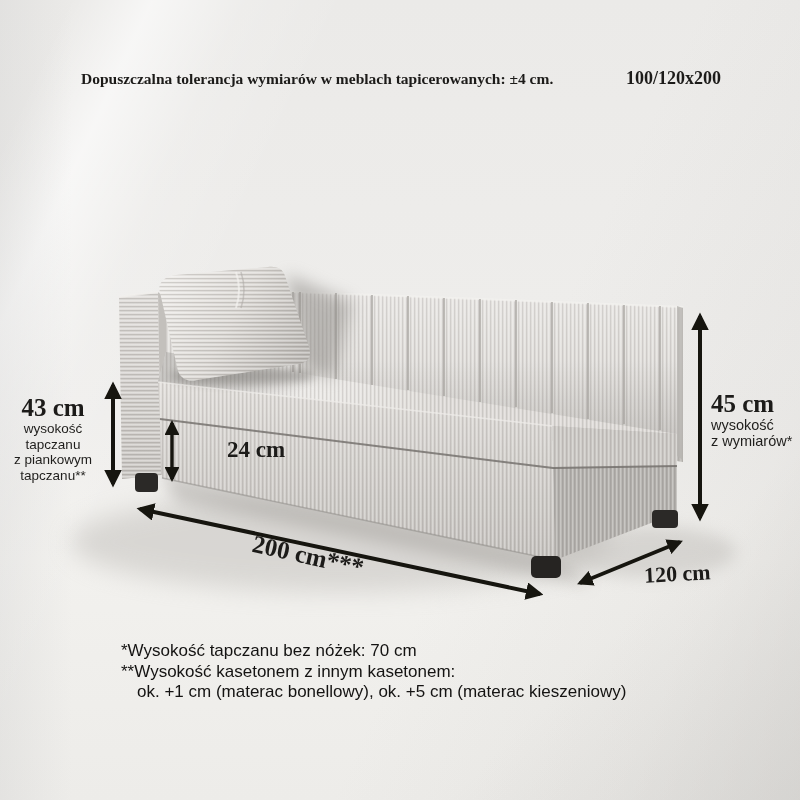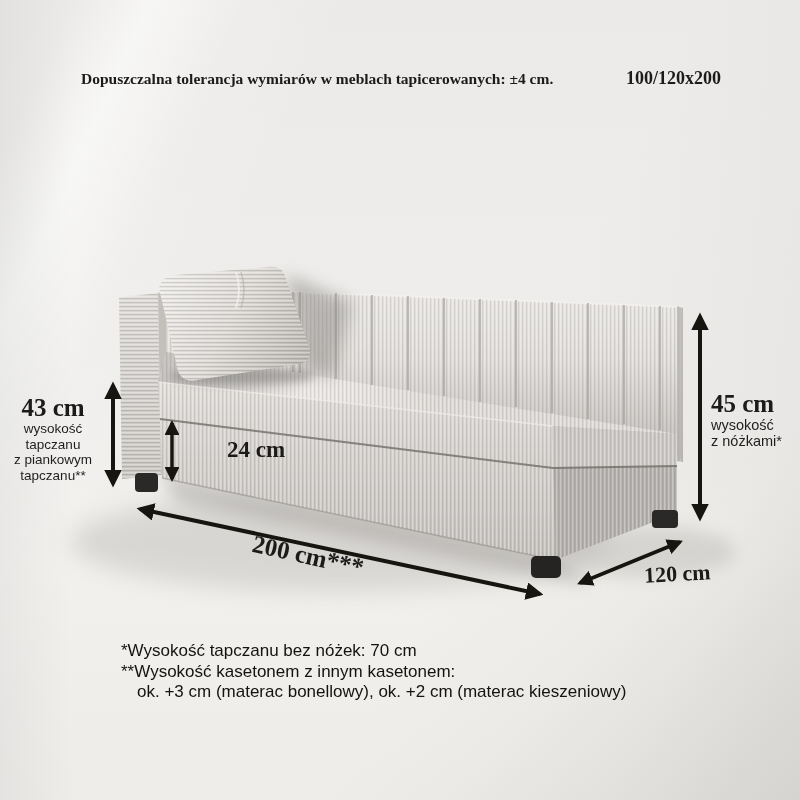--- a/index.html
+++ b/index.html
@@ -203,26 +203,26 @@
     <div class="dim-desc">tapczanu</div>
     <div class="dim-desc">z piankowym</div>
     <div class="dim-desc">tapczanu**</div>
   </div>
 
   <div class="dim-24">24 cm</div>
 
   <div class="dim-right">
     <div class="dim-value">45 cm</div>
     <div class="dim-desc">wysokość</div>
-    <div class="dim-desc">z nóżkami*</div>
+    <div class="dim-desc">z wymiarów*</div>
   </div>
 
   <div class="dim-200">200 cm***</div>
 
   <div class="dim-120">120 cm</div>
 
   <div class="footnotes">
     <div>*Wysokość tapczanu bez nóżek: 70 cm</div>
     <div>**Wysokość kasetonem z innym kasetonem:</div>
-    <div class="indent">ok. +3 cm (materac bonellowy), ok. +2 cm (materac kieszeniowy)</div>
+    <div class="indent">ok. +1 cm (materac bonellowy), ok. +5 cm (materac kieszeniowy)</div>
   </div>
 
 </div>
 
 </body></html>

